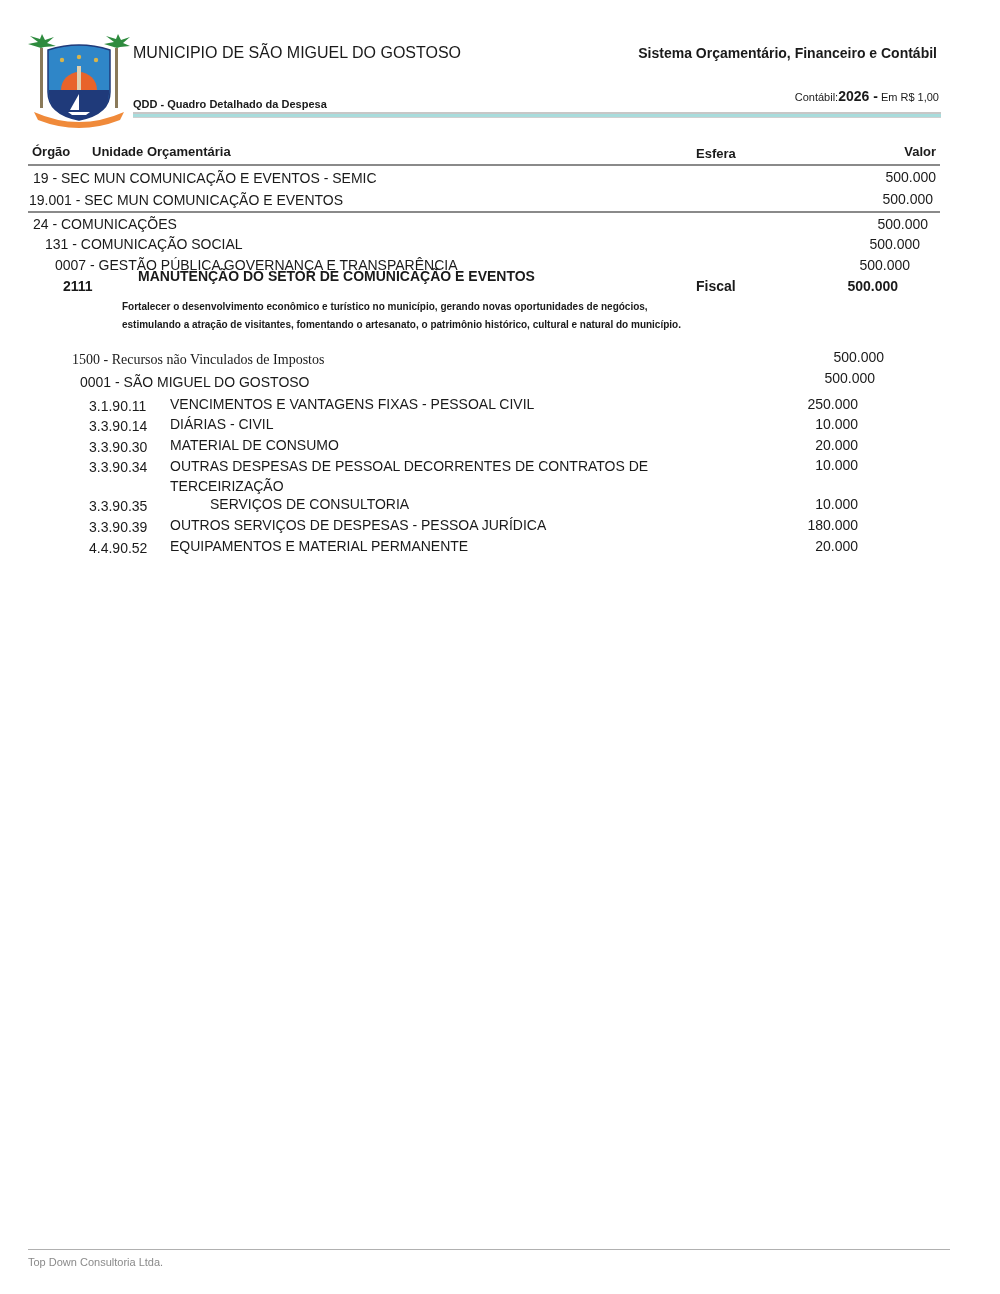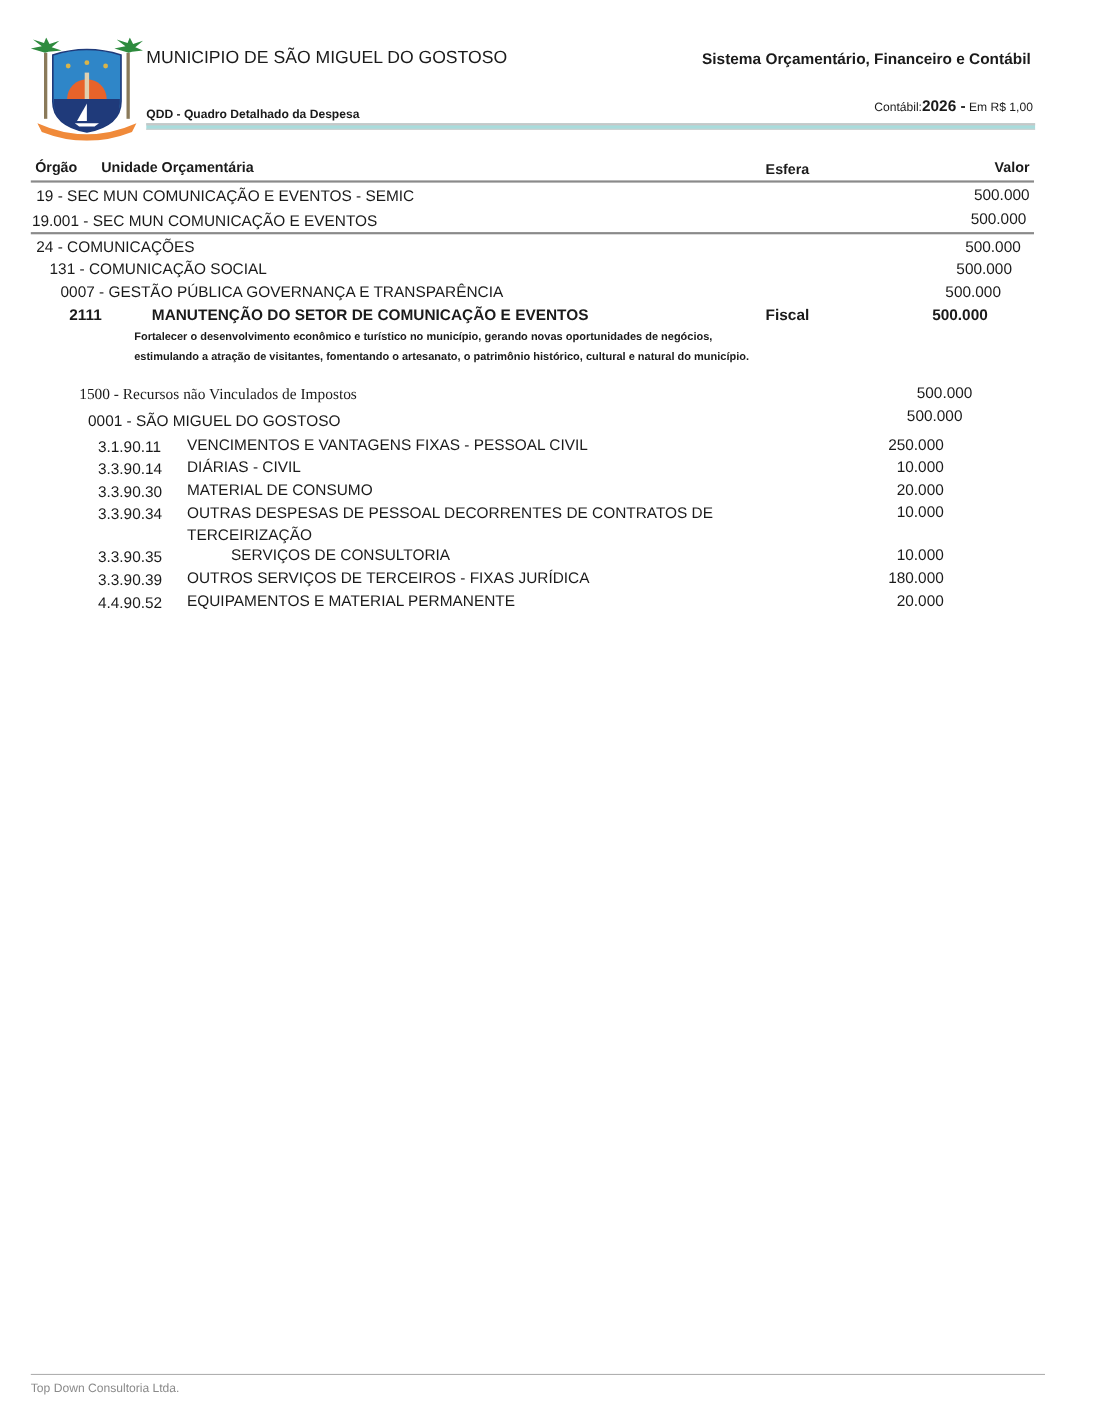--- a/index.html
+++ b/index.html
@@ -70,21 +70,21 @@
 <div class="hline" style="top:211px;"></div>
 
 <div class="abs row" style="left:33px;top:216px;">24 - COMUNICAÇÕES</div>
 <div class="abs row val" style="right:72px;top:216px;">500.000</div>
 <div class="abs row" style="left:45px;top:236px;">131 - COMUNICAÇÃO SOCIAL</div>
 <div class="abs row val" style="right:80px;top:236px;">500.000</div>
 <div class="abs row" style="left:55px;top:257px;">0007 - GESTÃO PÚBLICA GOVERNANÇA E TRANSPARÊNCIA</div>
 <div class="abs row val" style="right:90px;top:257px;">500.000</div>
 
 <div class="abs row bold" style="left:63px;top:278px;">2111</div>
-<div class="abs row bold" style="left:122px;top:278px;padding-left:16px;">MANUTENÇÃO DO SETOR DE COMUNICAÇÃO E EVENTOS</div>
+<div class="abs row bold" style="left:122px;top:268px;padding-left:16px;">MANUTENÇÃO DO SETOR DE COMUNICAÇÃO E EVENTOS</div>
 <div class="abs row bold" style="left:696px;top:278px;">Fiscal</div>
 <div class="abs row bold val" style="right:102px;top:278px;">500.000</div>
 <div class="abs desc">Fortalecer o desenvolvimento econômico e turístico no município, gerando novas oportunidades de negócios, estimulando a atração de visitantes, fomentando o artesanato, o patrimônio histórico, cultural e natural do município.</div>
 
 <div class="abs row" style="left:72px;top:352px;font-family:Liberation Serif, serif;">1500 - Recursos não Vinculados de Impostos</div>
 <div class="abs row val" style="right:116px;top:349px;">500.000</div>
 <div class="abs row" style="left:80px;top:374px;">0001 - SÃO MIGUEL DO GOSTOSO</div>
 <div class="abs row val" style="right:125px;top:370px;">500.000</div>
 
 <div>
@@ -109,21 +109,21 @@
     <div class="abs row" style="left:170px;top:478px;text-align:center;">TERCEIRIZAÇÃO</div>
     <div class="abs row val" style="right:142px;top:457px;">10.000</div>
   </div>
   <div>
     <div class="abs row" style="left:89px;top:498px;">3.3.90.35</div>
     <div class="abs row" style="left:170px;top:496px;margin-left:40px;">SERVIÇOS DE CONSULTORIA</div>
     <div class="abs row val" style="right:142px;top:496px;">10.000</div>
   </div>
   <div>
     <div class="abs row" style="left:89px;top:519px;">3.3.90.39</div>
-    <div class="abs row" style="left:170px;top:517px;">OUTROS SERVIÇOS DE TERCEIROS - FIXAS JURÍDICA</div>
+    <div class="abs row" style="left:170px;top:517px;">OUTROS SERVIÇOS DE DESPESAS - PESSOA JURÍDICA</div>
     <div class="abs row val" style="right:142px;top:517px;">180.000</div>
   </div>
   <div>
     <div class="abs row" style="left:89px;top:540px;">4.4.90.52</div>
     <div class="abs row" style="left:170px;top:538px;">EQUIPAMENTOS E MATERIAL PERMANENTE</div>
     <div class="abs row val" style="right:142px;top:538px;">20.000</div>
   </div>
 </div>
 
 <div class="footline"></div>

